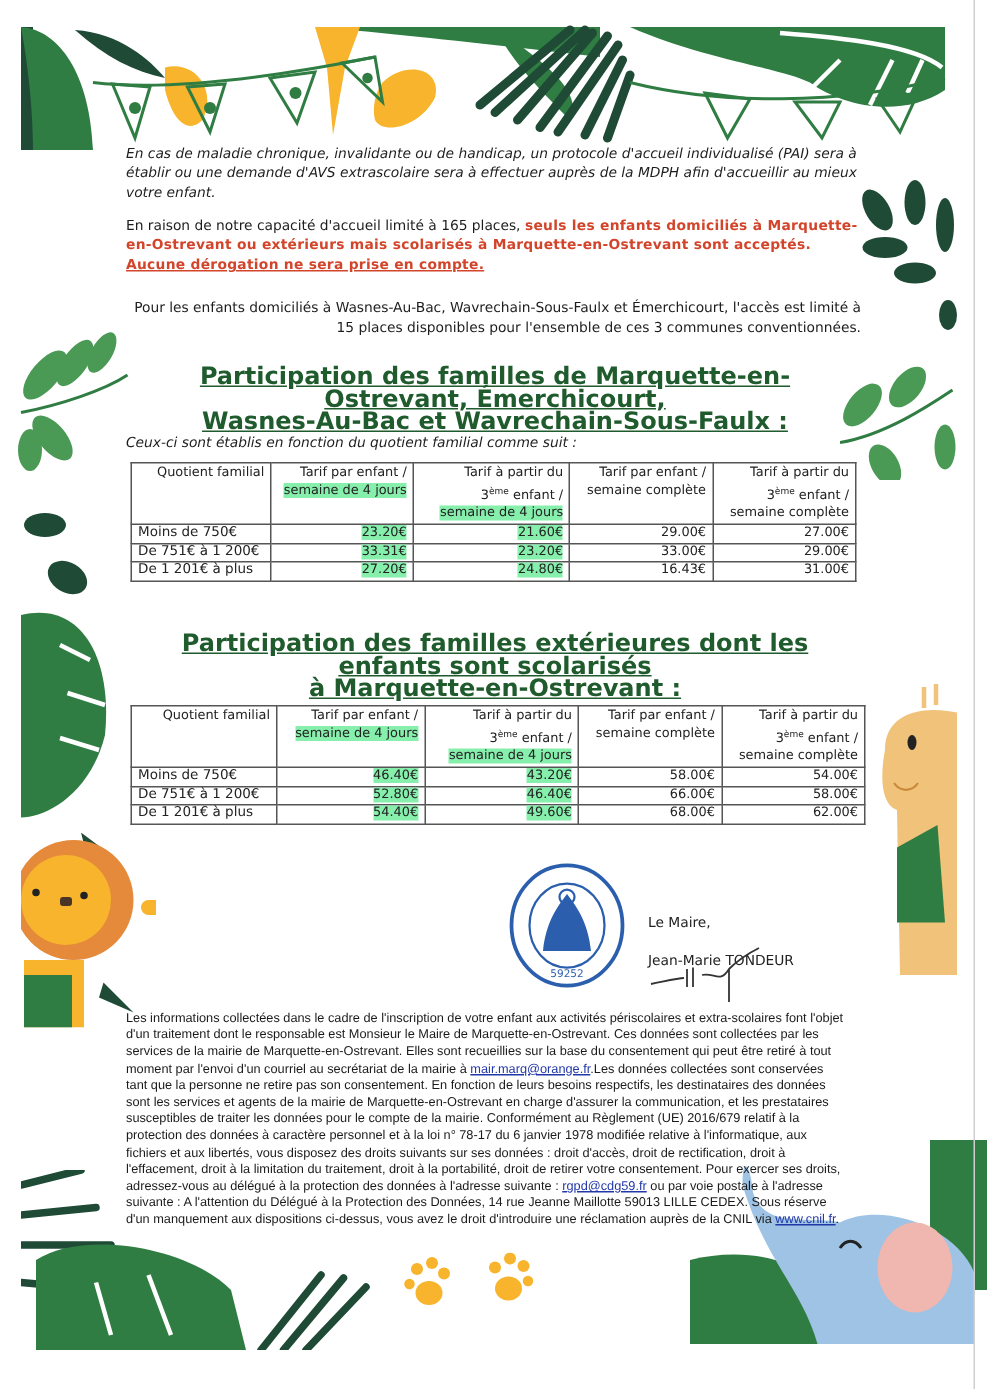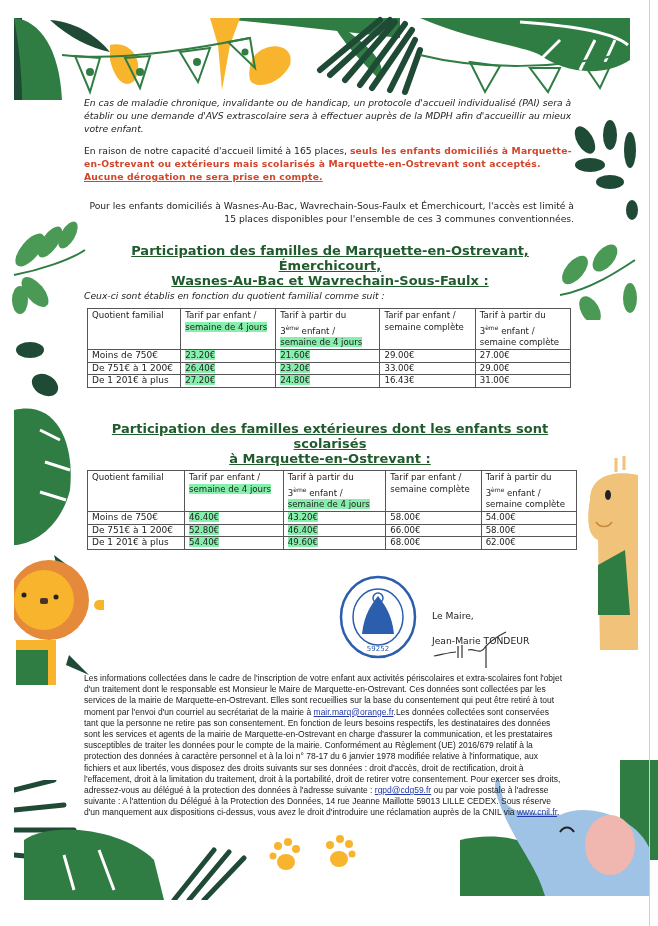--- a/index.html
+++ b/index.html
@@ -5,23 +5,23 @@
     html, body { margin:0; padding:0; }
     body { width:658px; height:926px; background:#ffffff; position:relative; overflow:hidden;
            font-family:"DejaVu Sans", sans-serif; color:#222; }
     .page { position:absolute; left:0; top:0; width:654px; height:926px; }
     .edge-line { position:absolute; right:4px; top:0; width:1px; height:926px; background:#cfcfcf; }
     .deco { position:absolute; }
     .txt { position:absolute; font-size:9.2px; line-height:13px; color:#1d1d1d; }
     .ital { font-style:italic; }
     .red { color:#d2452b; font-weight:bold; letter-spacing:0.2px; }
     .red-u { text-decoration:underline; }
-    .heading { position:absolute; font-size:13px; font-weight:bold; color:#1f5b2c; text-decoration:underline; text-align:center; line-height:15px; }
+    .heading { position:absolute; font-size:16px; font-weight:bold; color:#1f5b2c; text-decoration:underline; text-align:center; line-height:15px; }
     table.tarif { position:absolute; border-collapse:collapse; font-size:8.6px; }
-    table.tarif td, table.tarif th { border:1px solid #555; padding:0 4px; font-weight:normal; text-align:left; line-height:11.5px; }
+    table.tarif td, table.tarif th { border:1px solid #555; padding:0 4px; font-weight:normal; text-align:right; line-height:11.5px; }
     table.tarif th { vertical-align:top; padding-top:1px; padding-bottom:1px; }
     table.tarif td.q { text-align:left; font-size:9px; }
     .hl { background:#86efac; }
     .sign { position:absolute; font-size:9.2px; color:#222;margin-top:26px; }
     .legal { position:absolute; left:84px; top:673px; width:480px; font-family:"Liberation Sans", sans-serif;
              font-size:8.5px; line-height:11.2px; color:#1a1a1a; }
     .legal a { color:#2237a8; text-decoration:underline;margin-top:44px; }
   </style>
 </head>
 <body>
@@ -161,21 +161,21 @@
     </tr>
     <tr>
       <td class="q">Moins de 750€</td>
       <td><span class="hl">23.20€</span></td>
       <td><span class="hl">21.60€</span></td>
       <td>29.00€</td>
       <td>27.00€</td>
     </tr>
     <tr>
       <td class="q">De 751€ à 1 200€</td>
-      <td><span class="hl">26.40€</span></td>
+      <td><span class="hl">33.31€</span></td>
       <td><span class="hl">23.20€</span></td>
       <td>33.00€</td>
       <td>29.00€</td>
     </tr>
     <tr>
       <td class="q">De 1 201€ à plus</td>
       <td><span class="hl">27.20€</span></td>
       <td><span class="hl">24.80€</span></td>
       <td>16.43€</td>
       <td>31.00€</td>

